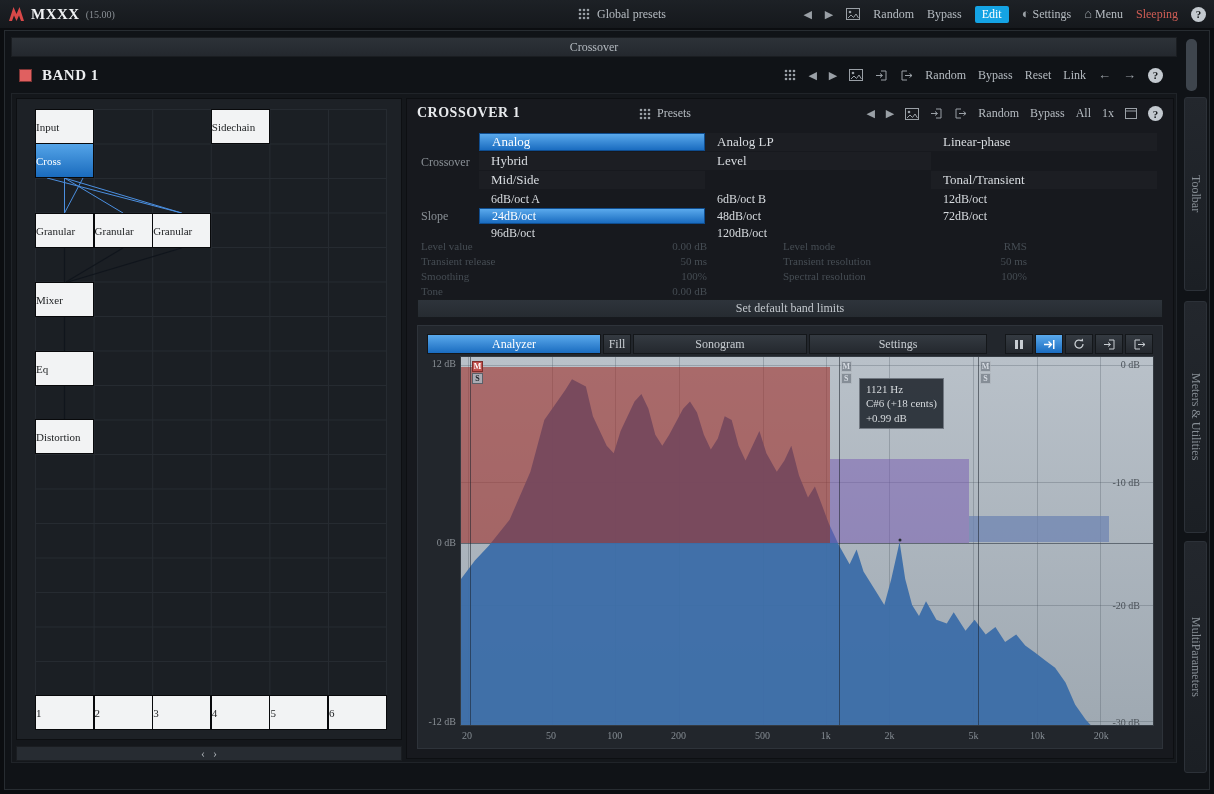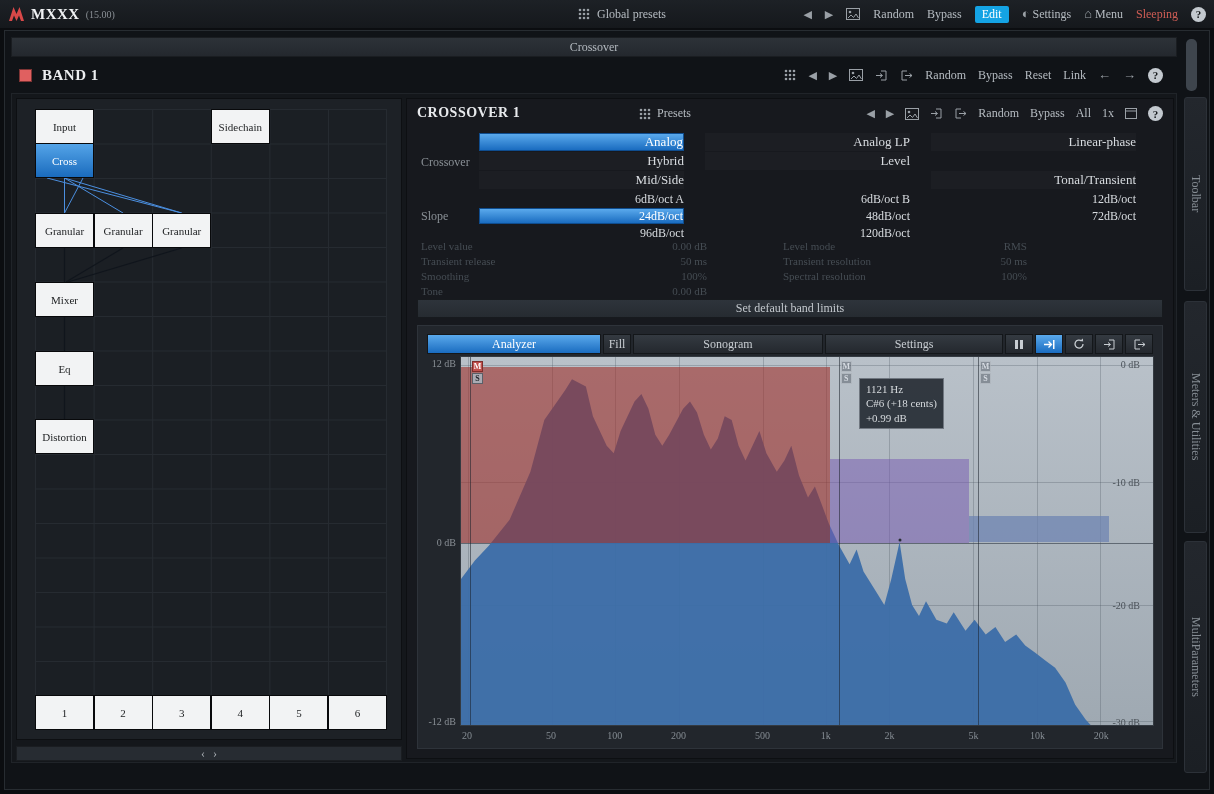--- a/index.html
+++ b/index.html
@@ -34,34 +34,34 @@
 
   .main { position:absolute; left:6px; top:62px; width:1166px; height:670px; background:#14171b; border:1px solid #202429; }
 
   
   .graph-panel { position:absolute; left:4px; top:4px; width:386px; height:642px; background:#1d2126; border:1px solid #0d0f12; }
   .grid-bg { position:absolute; left:18px; top:10px; width:352px; height:621px; background-color:#1b1f24;
     background-image:linear-gradient(to right,#262b31 1px,transparent 1px),linear-gradient(to bottom,#262b31 1px,transparent 1px);
     background-size:58.6px 34.5px; border-right:1px solid #262b31; border-bottom:1px solid #262b31; }
   .wires { position:absolute; left:0; top:0; pointer-events:none; }
   .node { position:absolute; width:59px; height:35px; background:#f2f3f4; border:1px solid #08090b; color:#1c1e20;
-    font-size:11px; display:flex; align-items:center; justify-content:center; }
+    font-size:11px; display:flex; align-items:center; justify-content:flex-start; }
   .node.blue { background:linear-gradient(#54a4e8,#1a6bbd); color:#fff; }
   .hscroll { position:absolute; left:4px; top:652px; width:386px; height:15px; background:#272c32; border:1px solid #1a1d21;
     display:flex; align-items:center; justify-content:center; gap:8px; color:#a8aeb4; font-size:12px; }
 
   
   .cross-panel { position:absolute; left:394px; top:4px; width:768px; height:661px; background:#17191e; border:1px solid #0d0f12; }
   .cp-title { position:absolute; left:10px; top:6px; font-size:14px; font-weight:bold; color:#e8eaed; letter-spacing:.5px; }
   .cp-presets { position:absolute; left:232px; top:7px; display:flex; gap:6px; align-items:center; font-size:12px; color:#b6bcc2; }
   .cp-controls { position:absolute; right:10px; top:7px; display:flex; gap:11px; align-items:center; font-size:12px; color:#b6bcc2; }
 
   .opt-label { position:absolute; left:14px; font-size:12px; color:#8a9096; }
-  .opt-cell { position:absolute; height:18px; width:205px; display:flex; align-items:center; justify-content:flex-end;
-    font-size:13px; color:#d8dce0; background:rgba(255,255,255,0.025); }
+  .opt-cell { position:absolute; height:18px; width:226px; display:flex; align-items:center; justify-content:flex-start;
+    font-size:13px; color:#d8dce0; background:rgba(255,255,255,0.025);padding-left:12px; }
   .opt-cell.small { height:16px; font-size:12px; background:transparent; }
   .opt-cell.selected { background:linear-gradient(#5aa9ec,#1a6cc0); color:#fff; border:1px solid #0f4d8f; }
   .prm { position:absolute; font-size:11px; color:#454c53; }
   .prm.val { width:120px; text-align:right; }
 
   .set-default { position:absolute; left:10px; top:200px; width:746px; height:19px;
     background:linear-gradient(#2e343b,#262b31); border:1px solid #171a1e; color:#c2c7cc; font-size:12px;
     display:flex; align-items:center; justify-content:center; }
 
   
@@ -406,21 +406,21 @@
         </div>
 
         <div class="analyzer">
           <div class="an-tabs">
             <div class="an-tab active" style="width:174px">
                 <span>Analyzer</span>
               </div>
             <div class="an-tab" style="width:28px">
                 <span>Fill</span>
               </div>
-            <div class="an-tab" style="width:190px">
+            <div class="an-tab" style="width:174px">
                 <span>Sonogram</span>
               </div>
             <div class="an-tab" style="width:178px">
                 <span>Settings</span>
               </div>
           </div>
           <div class="an-icons">
             <div class="an-icon">
                 <svg class="ic" width="10" height="11" viewBox="0 0 10 11">
                   <rect x="1" y="1" width="3" height="9" fill="#c8cdd2"></rect>

